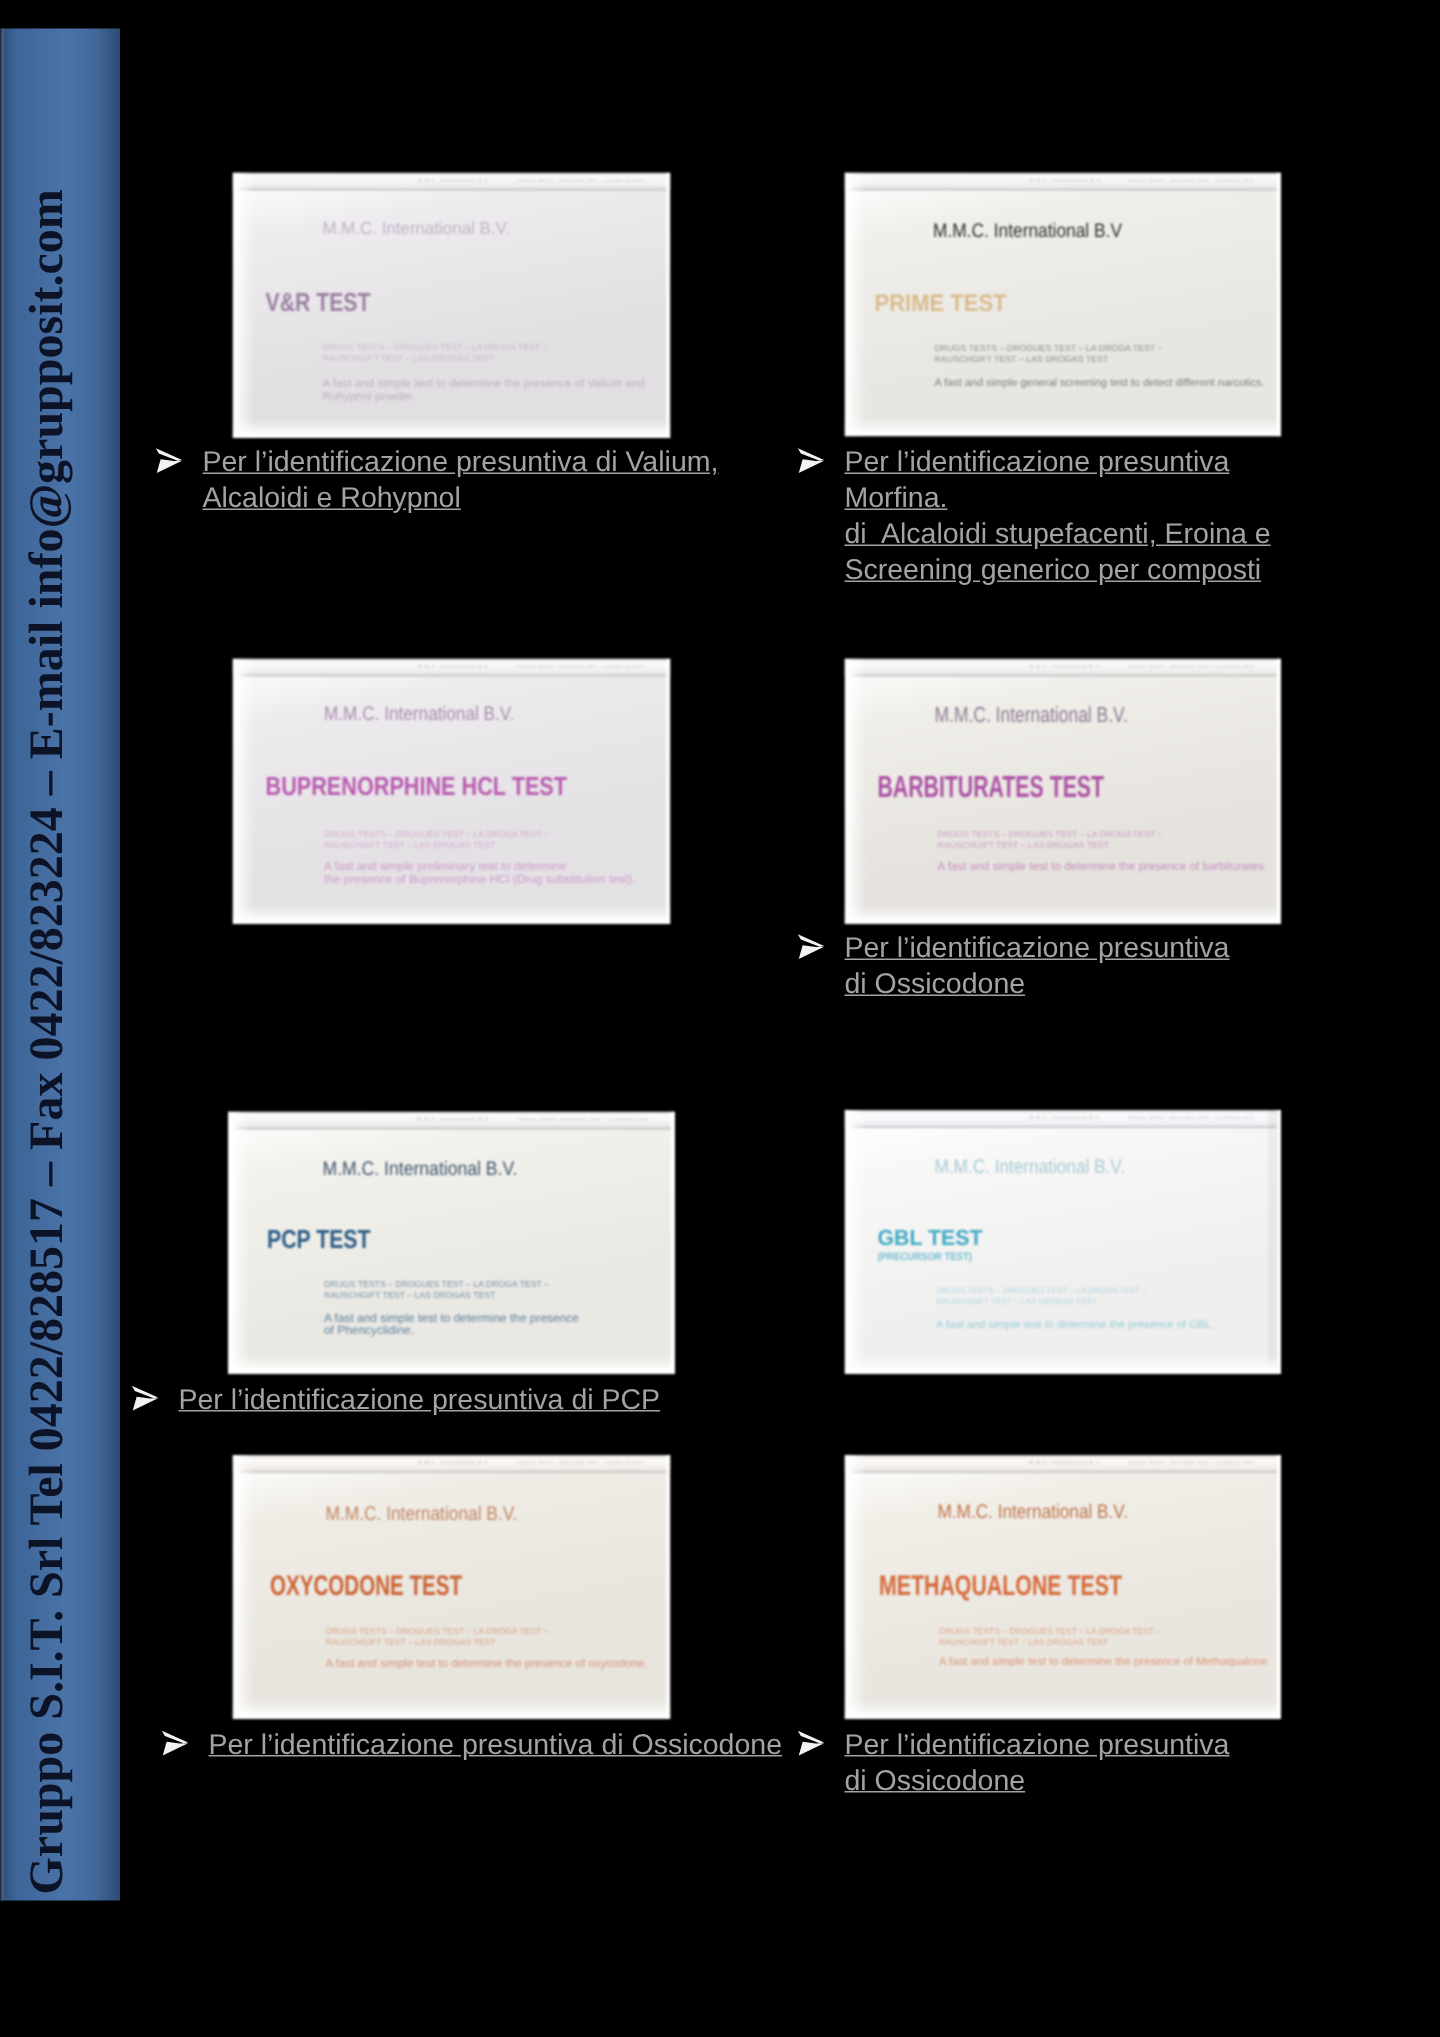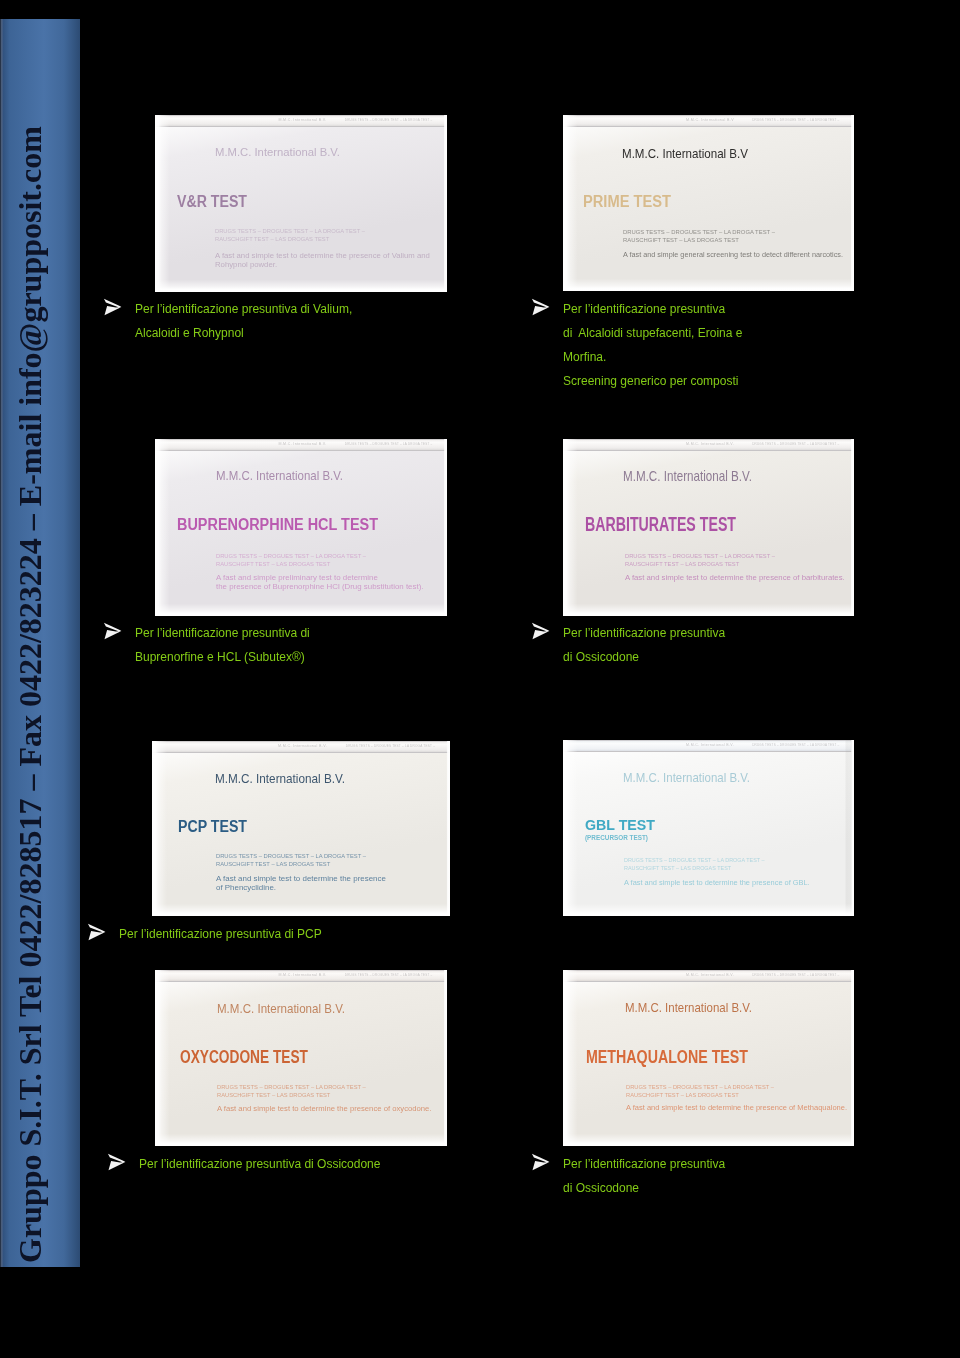--- a/index.html
+++ b/index.html
@@ -16,21 +16,21 @@
   #sidebar-text{position:absolute;left:0;top:-7px;width:1260px;height:80px;
     transform-origin:0 0;transform:rotate(-90deg) translate(-1260px,0);
     display:block;
     font-family:"Liberation Serif",serif;font-weight:bold;font-size:32px;color:#0d1326;
     white-space:nowrap;letter-spacing:0px;padding-left:9px;box-sizing:border-box;
     line-height:60px;text-indent:0;}
   
   .photo{position:absolute;overflow:hidden;filter:blur(0.55px);}
   .photo svg{display:block;width:100%;height:100%;}
   
-  .bullet{position:absolute;color:#84cc16;font-size:12px;line-height:24px;}
+  .bullet{position:absolute;color:#a3a3a3;font-size:19px;line-height:24px;text-decoration:underline;}
   .bullet .gl{position:absolute;left:-4px;top:0px;width:20px;height:20px;line-height:0;}
   .bullet .gl svg{display:block;}
   .bullet .tx{display:block;margin-left:31px;}
   .bullet .ln{display:block;white-space:pre;}
 
   
   #ph0{left:155px;top:115px;width:292px;height:177px;}
   #ph1{left:563px;top:115px;width:291px;height:176px;}
   #ph2{left:155px;top:439px;width:292px;height:177px;}
   #ph3{left:563px;top:439px;width:291px;height:177px;}
@@ -176,22 +176,22 @@
       </svg>
     </div>
   <div class="bullet" id="bl1">
     <span class="gl">
         <svg viewBox="0 0 23 20" width="23" height="20" aria-hidden="true">
           <path d="M3.9 1.8 L21.4 9.7 L18.4 10.2 L5.9 5.4 Z M4.5 18.3 L21.4 10.1 L15.9 10.4 L7.1 9.1 Z" fill="#f2f2f2"></path>
         </svg>
       </span>
     <span class="tx">
         <span class="ln">Per l’identificazione presuntiva</span>
+        <span class="ln">Morfina.</span>
         <span class="ln">di  Alcaloidi stupefacenti, Eroina e</span>
-        <span class="ln">Morfina.</span>
         <span class="ln">Screening generico per composti</span>
       </span>
   </div>
 
   <div class="photo" id="ph2">
       <svg viewBox="0 0 292 177" preserveAspectRatio="none" xmlns="http://www.w3.org/2000/svg">
         <defs>
           <linearGradient id="g2" x1="0.05" y1="0" x2="0.35" y2="1">
             <stop offset="0" stop-color="#ffffff"></stop>
             <stop offset="0.22" stop-color="#edebee"></stop>
@@ -236,31 +236,20 @@
           <text x="61" y="126.5">RAUSCHGIFT TEST – LAS DROGAS TEST</text>
         </g>
         <g font-family="Liberation Sans, sans-serif" font-size="7.9" fill="#ba5bb0" opacity="0.52">
           <text x="61" y="141">A fast and simple preliminary test to determine</text>
           <text x="61" y="149.5">the presence of Buprenorphine HCl (Drug substitution test).</text>
         </g>
         <rect x="0" y="0" width="292" height="177" fill="url(#s2)"></rect>
         <rect x="0" y="0" width="292" height="177" fill="url(#v2)"></rect>
       </svg>
     </div>
-  <div class="bullet" id="bl2">
-    <span class="gl">
-        <svg viewBox="0 0 23 20" width="23" height="20" aria-hidden="true">
-          <path d="M3.9 1.8 L21.4 9.7 L18.4 10.2 L5.9 5.4 Z M4.5 18.3 L21.4 10.1 L15.9 10.4 L7.1 9.1 Z" fill="#f2f2f2"></path>
-        </svg>
-      </span>
-    <span class="tx">
-        <span class="ln">Per l’identificazione presuntiva di</span>
-        <span class="ln">Buprenorfine e HCL (Subutex®)</span>
-      </span>
-  </div>
   <div class="photo" id="ph3">
       <svg viewBox="0 0 291 177" preserveAspectRatio="none" xmlns="http://www.w3.org/2000/svg">
         <defs>
           <linearGradient id="g3" x1="0.05" y1="0" x2="0.35" y2="1">
             <stop offset="0" stop-color="#ffffff"></stop>
             <stop offset="0.22" stop-color="#f0eee9"></stop>
             <stop offset="0.78" stop-color="#e6e3df"></stop>
             <stop offset="1" stop-color="#e6e3df"></stop>
           </linearGradient>
           <linearGradient id="l3" x1="0" y1="0" x2="0" y2="1">

